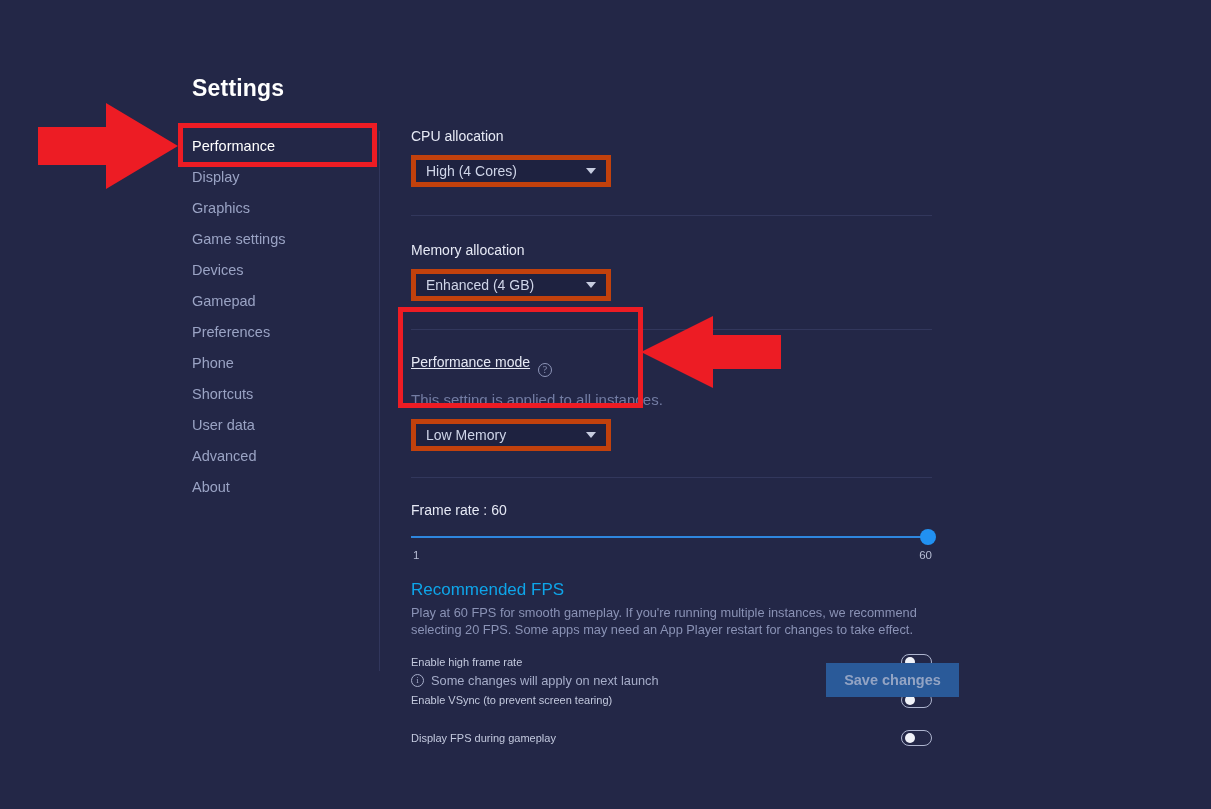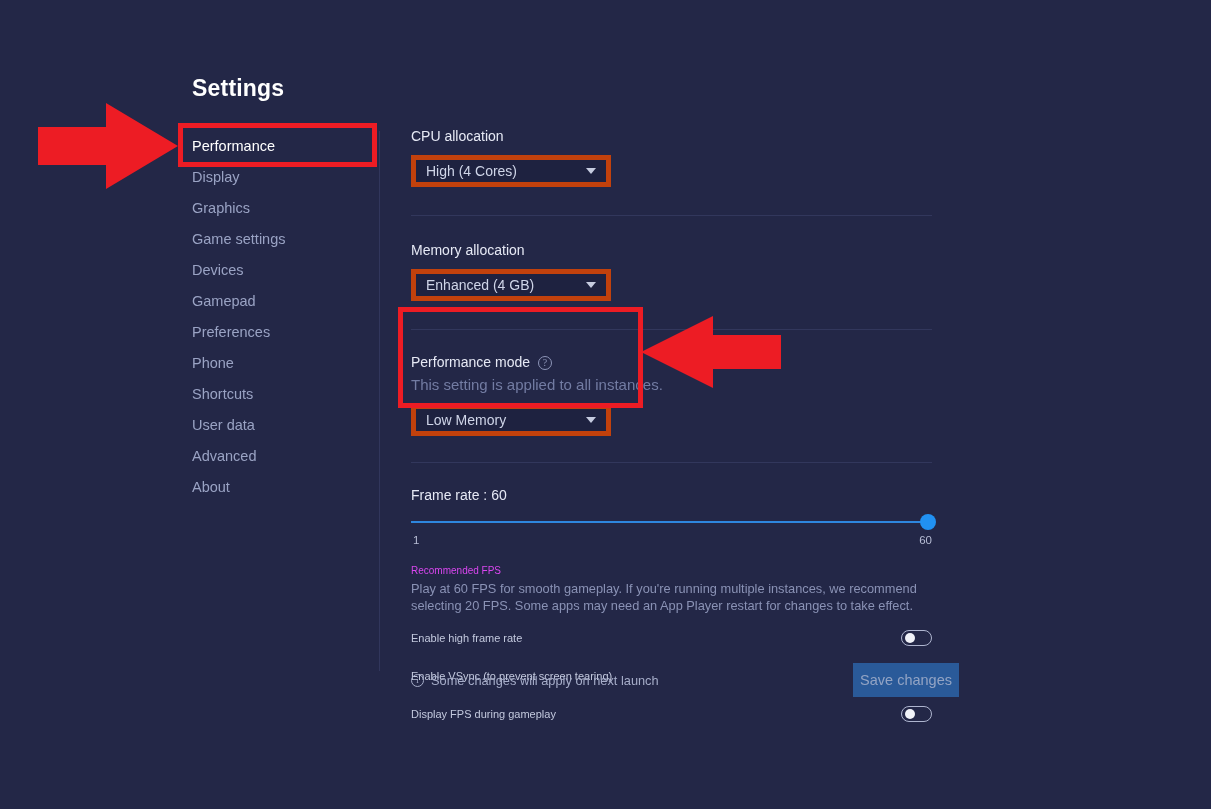--- a/index.html
+++ b/index.html
@@ -171,22 +171,22 @@
   }
   .scale-min, .scale-max {
     position: absolute;
     font-size: 11.5px;
     color: #b6bcd4;
   }
   .scale-min { left: 2px; }
   .scale-max { right: 0px; }
 
   .rec-title {
-    font-size: 10px;
-    color: #d946ef;
+    font-size: 17px;
+    color: #0ea5e9;
     margin-top: 15px;
   }
   .rec-body {
     font-size: 12.8px;
     color: #8a92b5;
     line-height: 16.5px;
     margin-top: 5px;
     width: 510px;
   }
 
@@ -242,27 +242,27 @@
     border: 1px solid #a6adc9;
     border-radius: 50%;
     font-size: 9px;
     line-height: 11px;
     text-align: center;
     color: #a6adc9;
     margin-right: 7px;
     font-family: "Liberation Serif", serif;
   }
   .save-btn {
-    width: 106px;
+    width: 133px;
     height: 34px;
     background: #2a5a99;
     color: #93a4c4;
     border: none;
     font-size: 14.5px;
-    font-weight: normal;
+    font-weight: bold;
     font-family: "Liberation Sans", sans-serif;
     cursor: pointer;
   }
 
   
   .annot-box {
     position: absolute;
     border: 5px solid #ed1c24;
     pointer-events: none;
   }
@@ -338,21 +338,21 @@
       <div class="select-box">
         <span class="select-value">Enhanced (4 GB)</span>
         <span class="caret"></span>
       </div>
     </section>
 
     <div class="hr" style="margin-bottom:24px;"></div>
 
     <section class="block">
       <div class="label-row">
-        <span class="field-label" style="margin-bottom:1px;">Performance mode</span>
+        <span class="field-label" style="margin-bottom:16px;text-decoration:underline;">Performance mode</span>
         <span class="help-icon">?</span>
       </div>
       <div class="perf-sub">This setting is applied to all instances.</div>
       <div class="select-box">
         <span class="select-value">Low Memory</span>
         <span class="caret"></span>
       </div>
     </section>
 
     <div class="hr" style="margin-top:26px; margin-bottom:24px;"></div>

